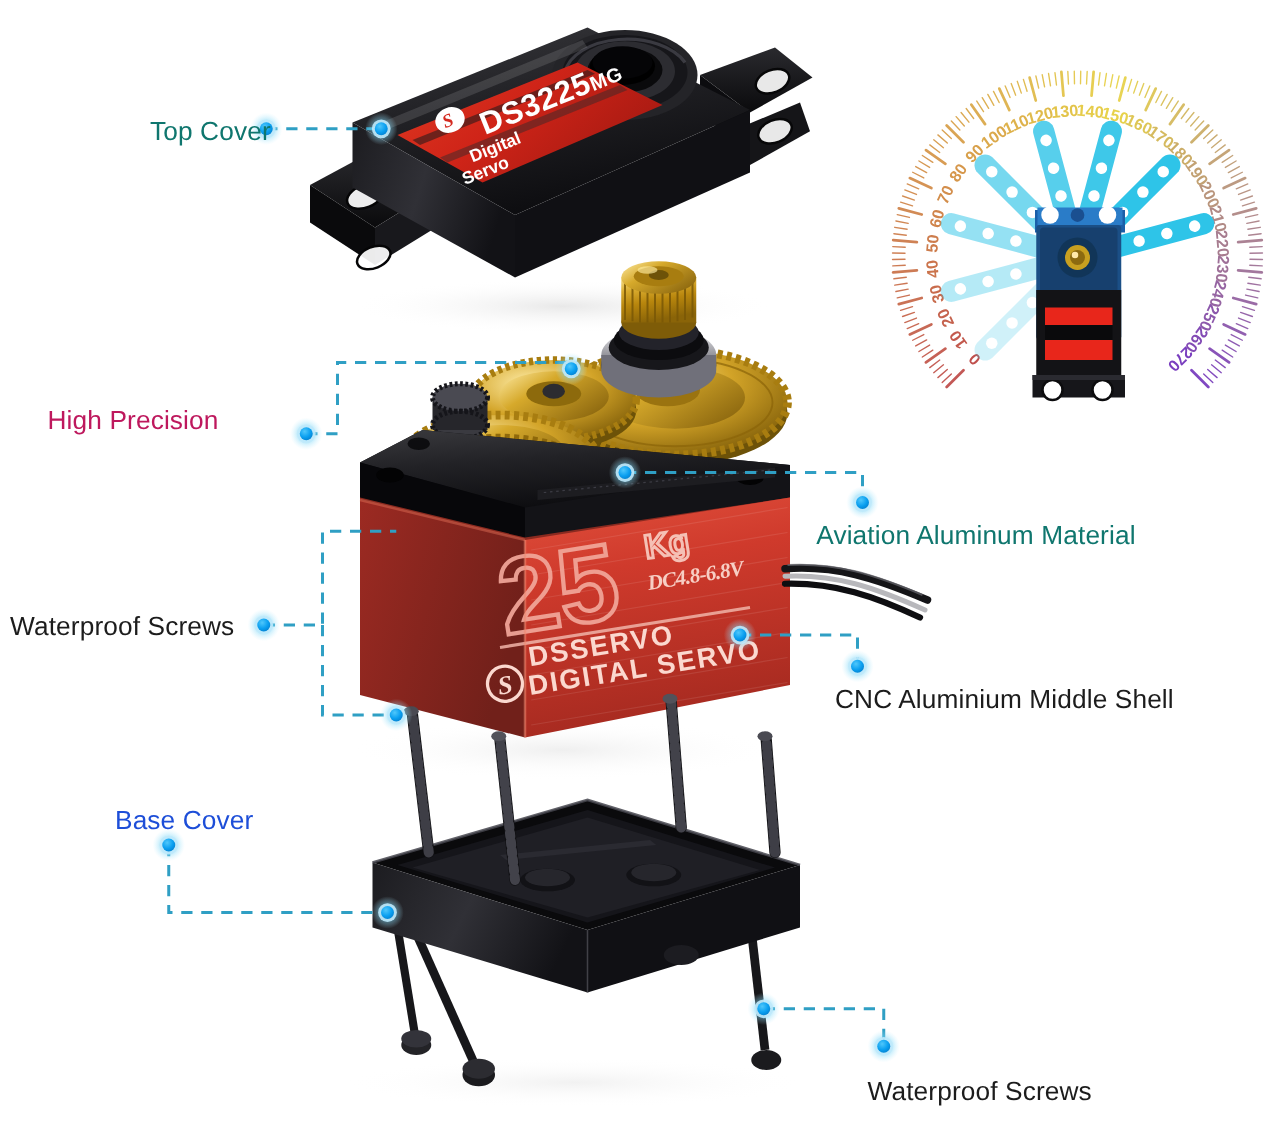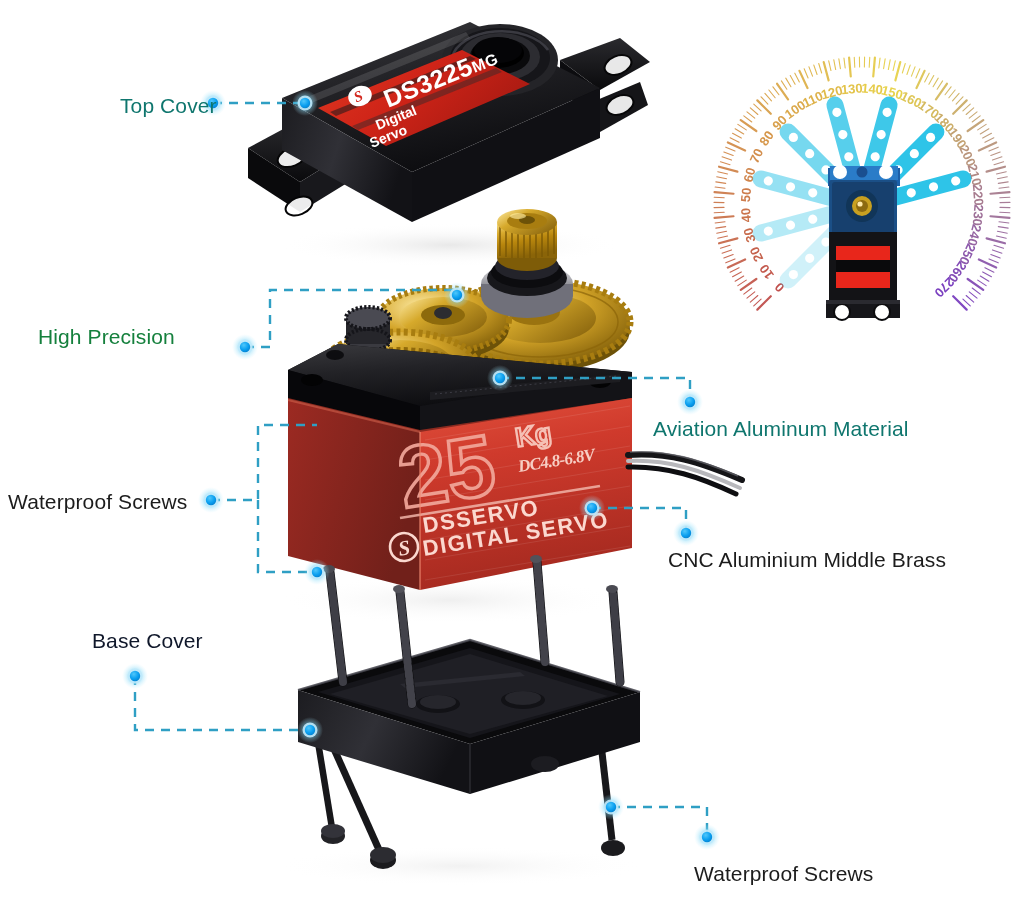--- a/index.html
+++ b/index.html
@@ -707,21 +707,21 @@
         <g>
           <circle cx="611" cy="807" r="13" fill="url(#gDotHalo)"></circle>
           <circle cx="611" cy="807" r="7.5" fill="#bfe9fb" opacity="0.9"></circle>
           <circle cx="611" cy="807" r="5.2" fill="url(#gDotCore)"></circle>
         </g>
       </g>
   </svg>
 
   <div id="callout-labels">
       <div class="callout-text" style="left: 92px; top: 92px; color: #0f766e; margin-left: 28px;"><div>Top Cover</div></div>
-      <div class="callout-text" style="left: 38px; top: 323px; color: #15803d;"><div>High Precision</div></div>
+      <div class="callout-text" style="left: 38px; top: 323px; color: #be185d;"><div>High Precision</div></div>
       <div class="callout-text" style="left: 8px; top: 488px; color: rgb(28, 28, 28);"><div>Waterproof Screws</div></div>
-      <div class="callout-text" style="left: 92px; top: 627px; color: #0f172a;"><div>Base Cover</div></div>
+      <div class="callout-text" style="left: 92px; top: 643px; color: #1d4ed8;"><div>Base Cover</div></div>
       <div class="callout-text" style="left: 653px; top: 415px; color: #0f766e;"><div>Aviation Aluminum Material</div></div>
-      <div class="callout-text" style="left: 668px; top: 546px; color: rgb(28, 28, 28);"><div>CNC Aluminium Middle Brass</div></div>
+      <div class="callout-text" style="left: 668px; top: 546px; color: rgb(28, 28, 28);"><div>CNC Aluminium Middle Shell</div></div>
       <div class="callout-text" style="left: 694px; top: 848px; color: rgb(28, 28, 28); margin-top: 12px;"><div>Waterproof Screws</div></div>
     </div>
 
 </div>
 
 </body></html>

